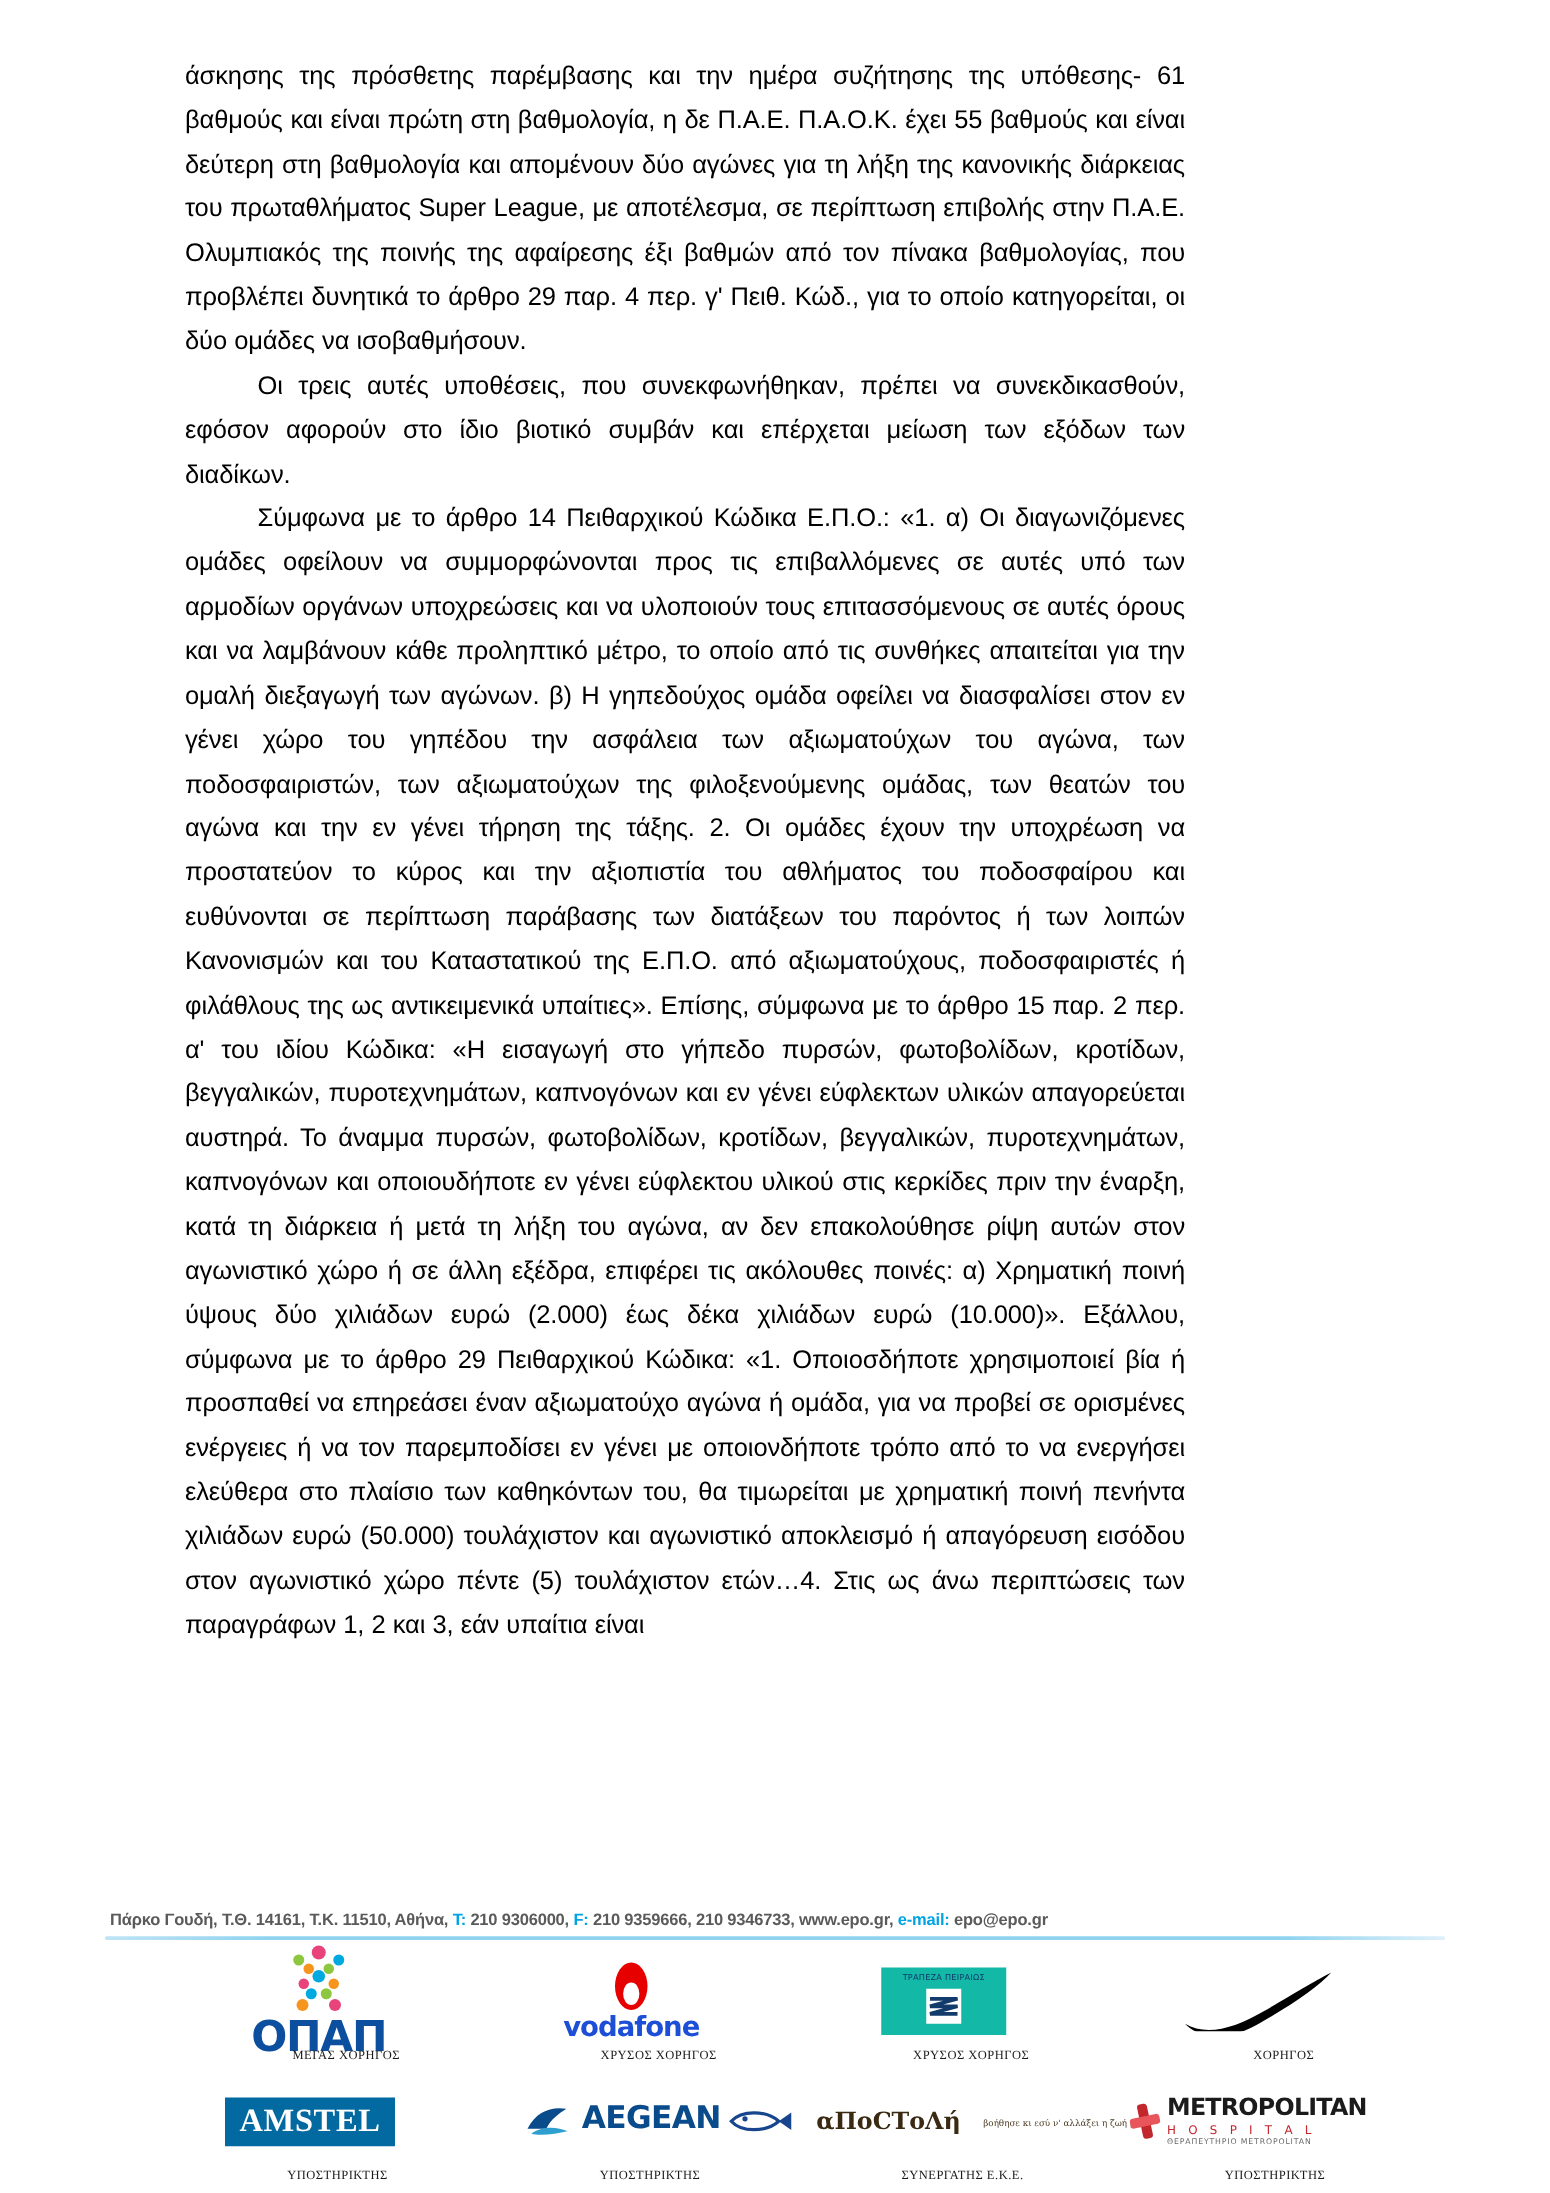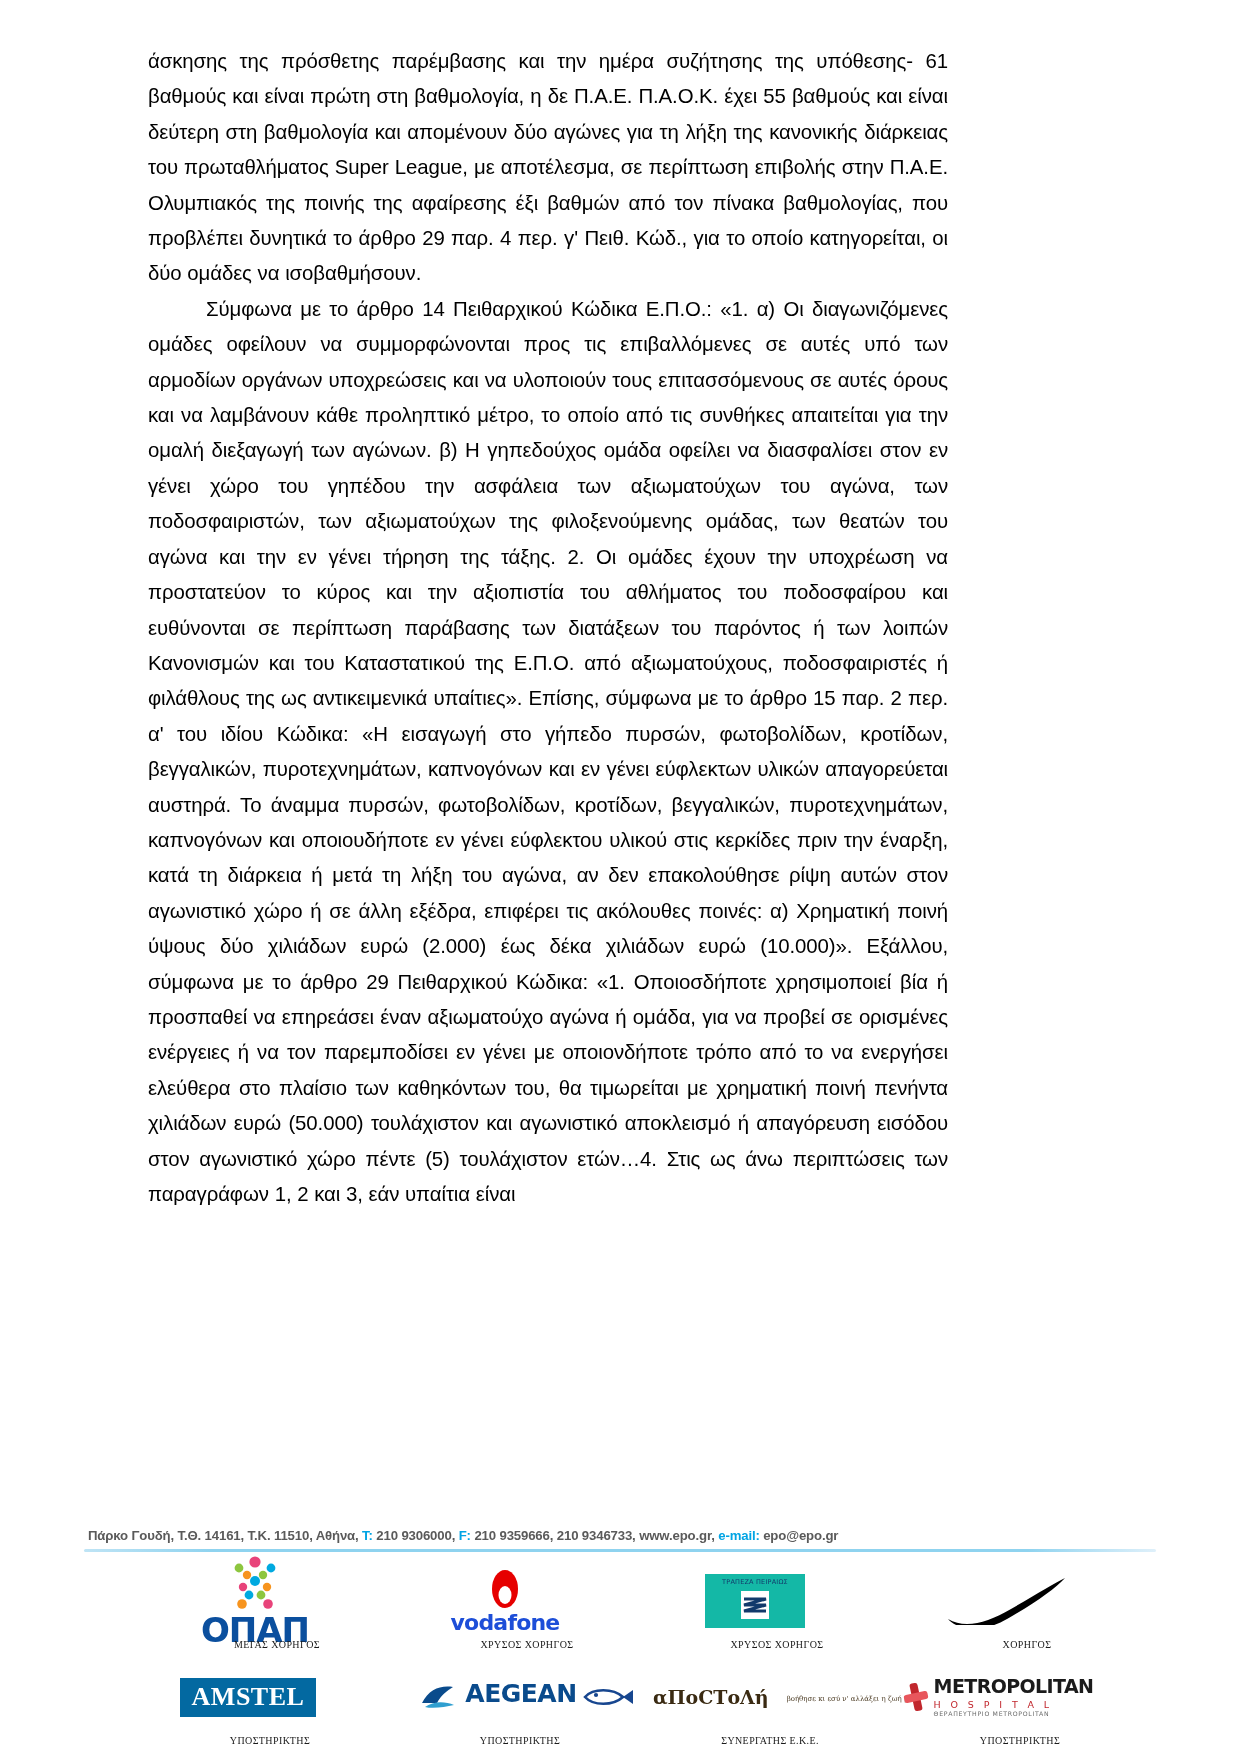--- a/index.html
+++ b/index.html
@@ -234,20 +234,21 @@
     margin-top: 2px;
   }
 </style>
 </head>
 <body>
 
 <div class="page">
 
   <div class="doc-body">
     <p class="para">άσκησης της πρόσθετης παρέμβασης και την ημέρα συζήτησης της υπόθεσης- 61 βαθμούς και είναι πρώτη στη βαθμολογία, η δε Π.Α.Ε. Π.Α.Ο.Κ. έχει 55 βαθμούς και είναι δεύτερη στη βαθμολογία και απομένουν δύο αγώνες για τη λήξη της κανονικής διάρκειας του πρωταθλήματος Super League, με αποτέλεσμα, σε περίπτωση επιβολής στην Π.Α.Ε. Ολυμπιακός της ποινής της αφαίρεσης έξι βαθμών από τον πίνακα βαθμολογίας, που προβλέπει δυνητικά το άρθρο 29 παρ. 4 περ. γ' Πειθ. Κώδ., για το οποίο κατηγορείται, οι δύο ομάδες να ισοβαθμήσουν.</p>
+    <p class="para indent">Οι τρεις αυτές υποθέσεις, που συνεκφωνήθηκαν, πρέπει να συνεκδικασθούν, εφόσον αφορούν στο ίδιο βιοτικό συμβάν και επέρχεται μείωση των εξόδων των διαδίκων.</p>
     <p class="para indent">Σύμφωνα με το άρθρο 14 Πειθαρχικού Κώδικα Ε.Π.Ο.: «1. α) Οι διαγωνιζόμενες ομάδες οφείλουν να συμμορφώνονται προς τις επιβαλλόμενες σε αυτές υπό των αρμοδίων οργάνων υποχρεώσεις και να υλοποιούν τους επιτασσόμενους σε αυτές όρους και να λαμβάνουν κάθε προληπτικό μέτρο, το οποίο από τις συνθήκες απαιτείται για την ομαλή διεξαγωγή των αγώνων. β) Η γηπεδούχος ομάδα οφείλει να διασφαλίσει στον εν γένει χώρο του γηπέδου την ασφάλεια των αξιωματούχων του αγώνα, των ποδοσφαιριστών, των αξιωματούχων της φιλοξενούμενης ομάδας, των θεατών του αγώνα και την εν γένει τήρηση της τάξης. 2. Οι ομάδες έχουν την υποχρέωση να προστατεύον το κύρος και την αξιοπιστία του αθλήματος του ποδοσφαίρου και ευθύνονται σε περίπτωση παράβασης των διατάξεων του παρόντος ή των λοιπών Κανονισμών και του Καταστατικού της Ε.Π.Ο. από αξιωματούχους, ποδοσφαιριστές ή φιλάθλους της ως αντικειμενικά υπαίτιες». Επίσης, σύμφωνα με το άρθρο 15 παρ. 2 περ. α' του ιδίου Κώδικα: «Η εισαγωγή στο γήπεδο πυρσών, φωτοβολίδων, κροτίδων, βεγγαλικών, πυροτεχνημάτων, καπνογόνων και εν γένει εύφλεκτων υλικών απαγορεύεται αυστηρά. Το άναμμα πυρσών, φωτοβολίδων, κροτίδων, βεγγαλικών, πυροτεχνημάτων, καπνογόνων και οποιουδήποτε εν γένει εύφλεκτου υλικού στις κερκίδες πριν την έναρξη, κατά τη διάρκεια ή μετά τη λήξη του αγώνα, αν δεν επακολούθησε ρίψη αυτών στον αγωνιστικό χώρο ή σε άλλη εξέδρα, επιφέρει τις ακόλουθες ποινές: α) Χρηματική ποινή ύψους δύο χιλιάδων ευρώ (2.000) έως δέκα χιλιάδων ευρώ (10.000)». Εξάλλου, σύμφωνα με το άρθρο 29 Πειθαρχικού Κώδικα: «1. Οποιοσδήποτε χρησιμοποιεί βία ή προσπαθεί να επηρεάσει έναν αξιωματούχο αγώνα ή ομάδα, για να προβεί σε ορισμένες ενέργειες ή να τον παρεμποδίσει εν γένει με οποιονδήποτε τρόπο από το να ενεργήσει ελεύθερα στο πλαίσιο των καθηκόντων του, θα τιμωρείται με χρηματική ποινή πενήντα χιλιάδων ευρώ (50.000) τουλάχιστον και αγωνιστικό αποκλεισμό ή απαγόρευση εισόδου στον αγωνιστικό χώρο πέντε (5) τουλάχιστον ετών…4. Στις ως άνω περιπτώσεις των παραγράφων 1, 2 και 3, εάν υπαίτια είναι</p>
   </div>
 
   <div class="footer-rule-wrap">
     <div class="footer-contact">
       <span class="muted">Πάρκο Γουδή, Τ.Θ. 14161, Τ.Κ. 11510, Αθήνα,</span>
       <span class="lbl">T:</span>
       <span class="muted">210 9306000,</span>
       <span class="lbl">F:</span>
       <span class="muted">210 9359666, 210 9346733,</span>

